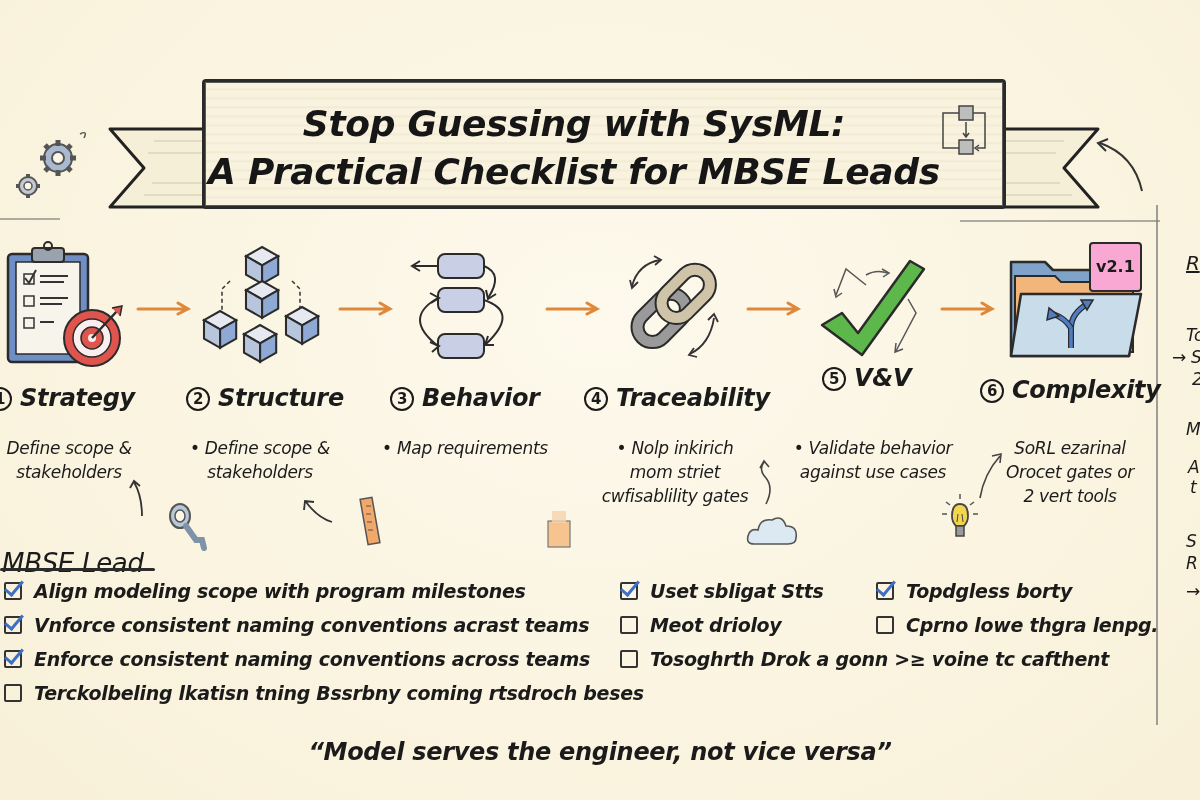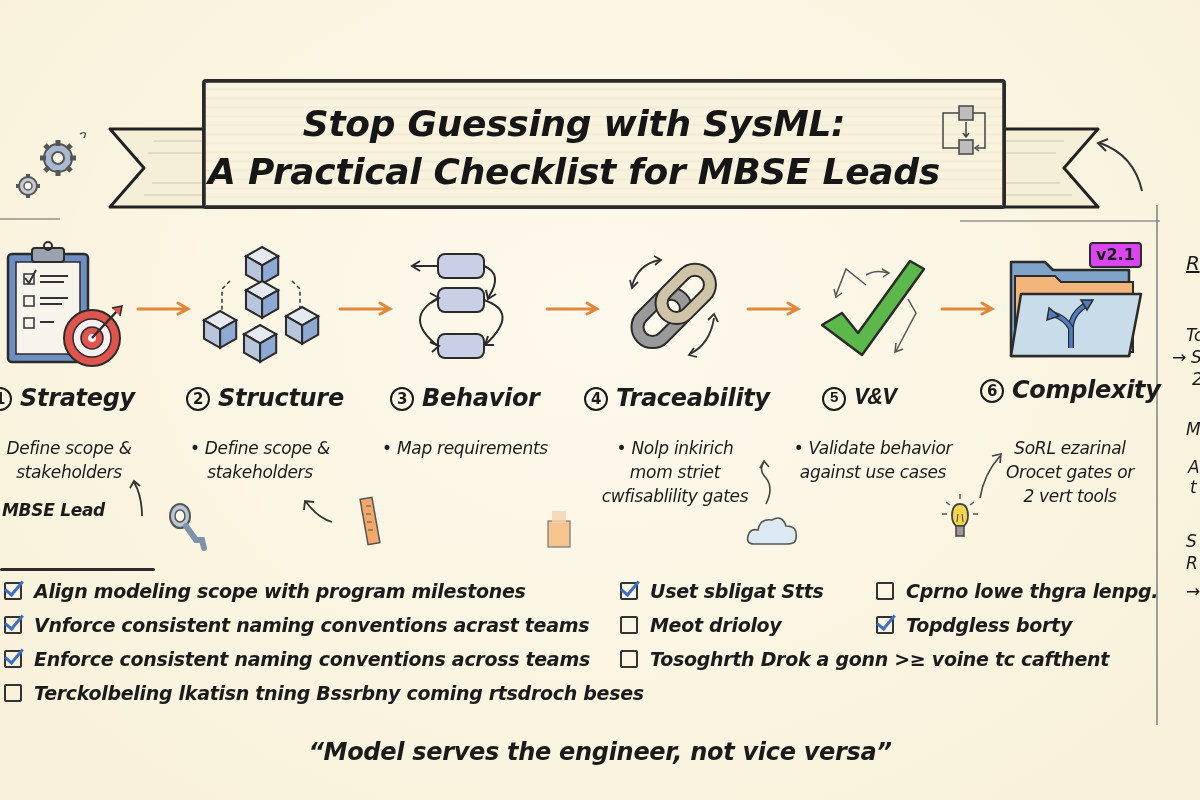--- a/index.html
+++ b/index.html
@@ -46,21 +46,21 @@
   }
   .step-num {
     display: inline-block; width: 24px; height: 24px; border: 2px solid #1b1b1b; border-radius: 50%;
     font-size: 15px; line-height: 20px; text-align: center; font-style: normal; vertical-align: 2px; margin-right: 8px;
   }
   .step-desc {
     position: absolute; font-size: 17px; line-height: 24px; text-align: center; white-space: nowrap;
   }
 
   
-  .lead-title { position: absolute; left: 2px; top: 500px; font-size: 17px; font-weight: bold; }
+  .lead-title { position: absolute; left: 2px; top: 548px; font-size: 26px; font-weight: normal; }
   .lead-underline { position: absolute; left: 0; top: 568px; width: 155px; height: 3px; background: #2b2b2b; border-radius: 2px; }
 
   .checklist { position: absolute; list-style: none; font-weight: bold; }
   .check-item { display: flex; align-items: center; height: 34px; font-size: 19px; white-space: nowrap; }
   .cbox {
     width: 18px; height: 18px; border: 2px solid #333; border-radius: 2px; margin-right: 12px; position: relative; flex: none;
   }
   .cbox.checked::after {
     content: ""; position: absolute; left: 3px; top: -7px; width: 7px; height: 16px;
     border-right: 3px solid #3d6fc4; border-bottom: 3px solid #3d6fc4; transform: rotate(40deg);
@@ -230,21 +230,21 @@
     <path d="M6 18 H40 L48 26 H124 V112 H6 Z" fill="#7fa3c9" stroke="#2b2b2b" stroke-width="2.5" stroke-linejoin="round"></path>
     <path d="M10 32 H50 L56 38 H128 V108 H10 Z" fill="#f2b57a" stroke="#2b2b2b" stroke-width="2"></path>
     <path d="M16 50 H136 L124 112 H6 Z" fill="#c9dcea" stroke="#2b2b2b" stroke-width="2.5" stroke-linejoin="round"></path>
     <path d="M66 104 V84 Q66 70 82 60" fill="none" stroke="#2b2b2b" stroke-width="6"></path>
     <path d="M66 104 V84 Q66 70 82 60" fill="none" stroke="#4f7dc4" stroke-width="3.5"></path>
     <path d="M76 56 L88 56 L82 66 Z" fill="#4f7dc4" stroke="#2b2b2b" stroke-width="1.5"></path>
     <path d="M66 84 Q60 74 48 70" fill="none" stroke="#2b2b2b" stroke-width="6"></path>
     <path d="M66 84 Q60 74 48 70" fill="none" stroke="#4f7dc4" stroke-width="3.5"></path>
     <path d="M44 64 L42 76 L54 72 Z" fill="#4f7dc4" stroke="#2b2b2b" stroke-width="1.5"></path>
   </svg>
-  <div style="position:absolute;left:84px;top:-2px;background:#d946ef;border:2px solid #2b2b2b;border-radius:4px;padding:0 5px;font-size:16px;font-weight:bold;line-height:22px;">v2.1</div>
+  <div style="position:absolute;left:84px;top:-2px;background:#f9a8d4;border:2px solid #2b2b2b;border-radius:4px;padding:12px 5px;font-size:16px;font-weight:bold;line-height:22px;">v2.1</div>
 </div>
 
 <svg class="flow-arrow" style="left:136px;" width="56" height="16" viewBox="0 0 56 16">
     <path d="M2 9 H50 M42 3 L52 9 L42 14" fill="none" stroke="#e0883a" stroke-width="3" stroke-linecap="round"></path>
   </svg>
 <svg class="flow-arrow" style="left:338px;" width="56" height="16" viewBox="0 0 56 16">
     <path d="M2 9 H50 M42 3 L52 9 L42 14" fill="none" stroke="#e0883a" stroke-width="3" stroke-linecap="round"></path>
   </svg>
 <svg class="flow-arrow" style="left:545px;" width="56" height="16" viewBox="0 0 56 16">
     <path d="M2 9 H50 M42 3 L52 9 L42 14" fill="none" stroke="#e0883a" stroke-width="3" stroke-linecap="round"></path>
@@ -261,21 +261,21 @@
 </div>
 <div class="step-title hand" style="left:186px;top:384px;">
   <span class="step-num">2</span><span>Structure</span>
 </div>
 <div class="step-title hand" style="left:390px;top:384px;">
   <span class="step-num">3</span><span>Behavior</span>
 </div>
 <div class="step-title hand" style="left:584px;top:384px;">
   <span class="step-num">4</span><span>Traceability</span>
 </div>
-<div class="step-title hand" style="left:822px;top:384px;font-family:Liberation Mono, monospace;">
+<div class="step-title hand" style="left:822px;top:364px;">
   <span class="step-num">5</span><span>V&amp;V</span>
 </div>
 <div class="step-title hand" style="left:980px;top:376px;">
   <span class="step-num">6</span><span>Complexity</span>
 </div>
 
 <div class="step-desc hand" style="left:-6px;top:436px;width:150px;">
   <div>Define scope &amp;</div>
   <div>stakeholders</div>
 </div>
@@ -379,26 +379,26 @@
     <span>Meot drioloy</span>
   </li>
   <li class="check-item">
     <span class="cbox"></span>
     <span>Tosoghrth Drok a gonn &gt;≥ voine tc cafthent</span>
   </li>
 </ul>
 
 <ul class="checklist hand" style="left:876px;top:574px;">
   <li class="check-item">
+    <span class="cbox checked"></span>
+    <span>Topdgless borty</span>
+  </li>
+  <li class="check-item">
     <span class="cbox"></span>
     <span>Cprno lowe thgra lenpg.</span>
-  </li>
-  <li class="check-item">
-    <span class="cbox checked"></span>
-    <span>Topdgless borty</span>
   </li>
 </ul>
 
 <div class="side-panel hand">
   <div class="side-item" style="left:26px;top:2px;font-size:20px;text-decoration:underline;">R</div>
   <div class="side-item" style="left:26px;top:74px;">Tc</div>
   <div class="side-item" style="left:12px;top:96px;">→ S</div>
   <div class="side-item" style="left:32px;top:118px;">2</div>
   <div class="side-item" style="left:26px;top:168px;">M</div>
   <div class="side-item" style="left:28px;top:206px;">A</div>

